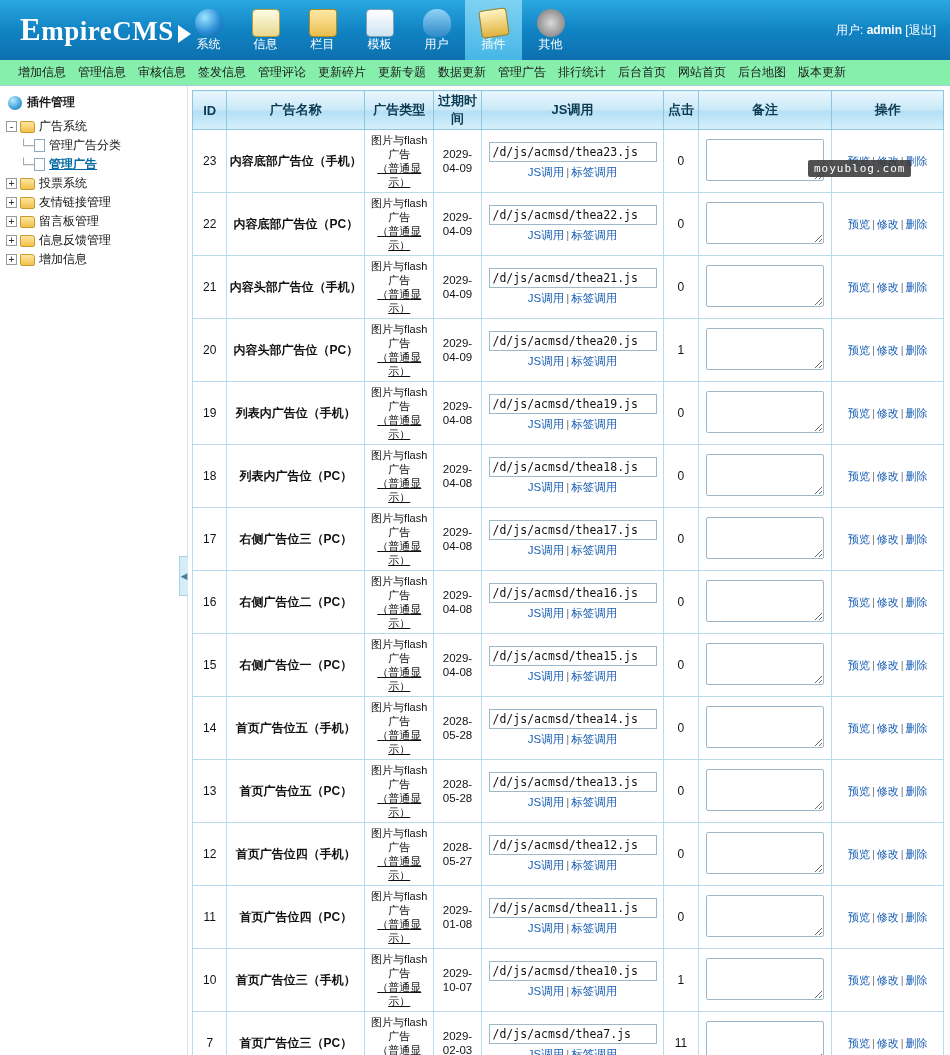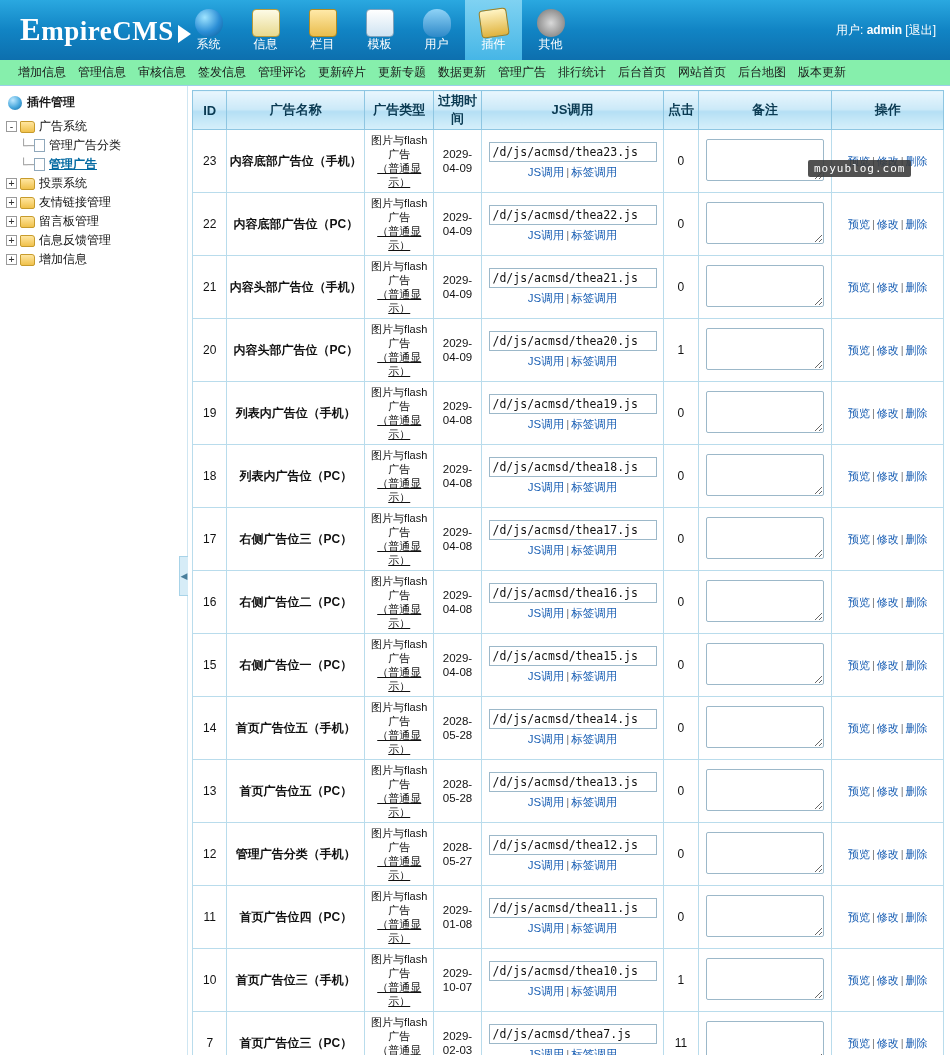--- a/index.html
+++ b/index.html
@@ -566,21 +566,21 @@
               </td>
               <td class="c-js"><input type="text" class="js-input" value="/d/js/acmsd/thea13.js" style=""><div class="js-links"><a href="#">JS调用</a><span class="sep">|</span><a href="#">标签调用</a></div></td>
               <td class="c-hit">0</td>
               <td class="c-note"><textarea class="note-box" style=""></textarea></td>
               <td class="c-op">
                 <div class="op-links"><a href="#">预览</a><span class="sep">|</span><a href="#">修改</a><span class="sep">|</span><a href="#">删除</a></div>
               </td>
             </tr>
             <tr>
               <td class="c-id">12</td>
-              <td class="c-name">管理广告分类（手机）</td>
+              <td class="c-name">首页广告位四（手机）</td>
               <td class="c-type">
                 <div class="type-cell"><span class="">图片与flash</span><span class="l2">广告</span><span class="l3">（普通显示）</span></div>
               </td>
               <td class="c-date">
                 <div class="date-cell">
                   <div>2028-</div>
                   <div>05-27</div>
                 </div>
               </td>
               <td class="c-js"><input type="text" class="js-input" value="/d/js/acmsd/thea12.js" style=""><div class="js-links"><a href="#">JS调用</a><span class="sep">|</span><a href="#">标签调用</a></div></td>

